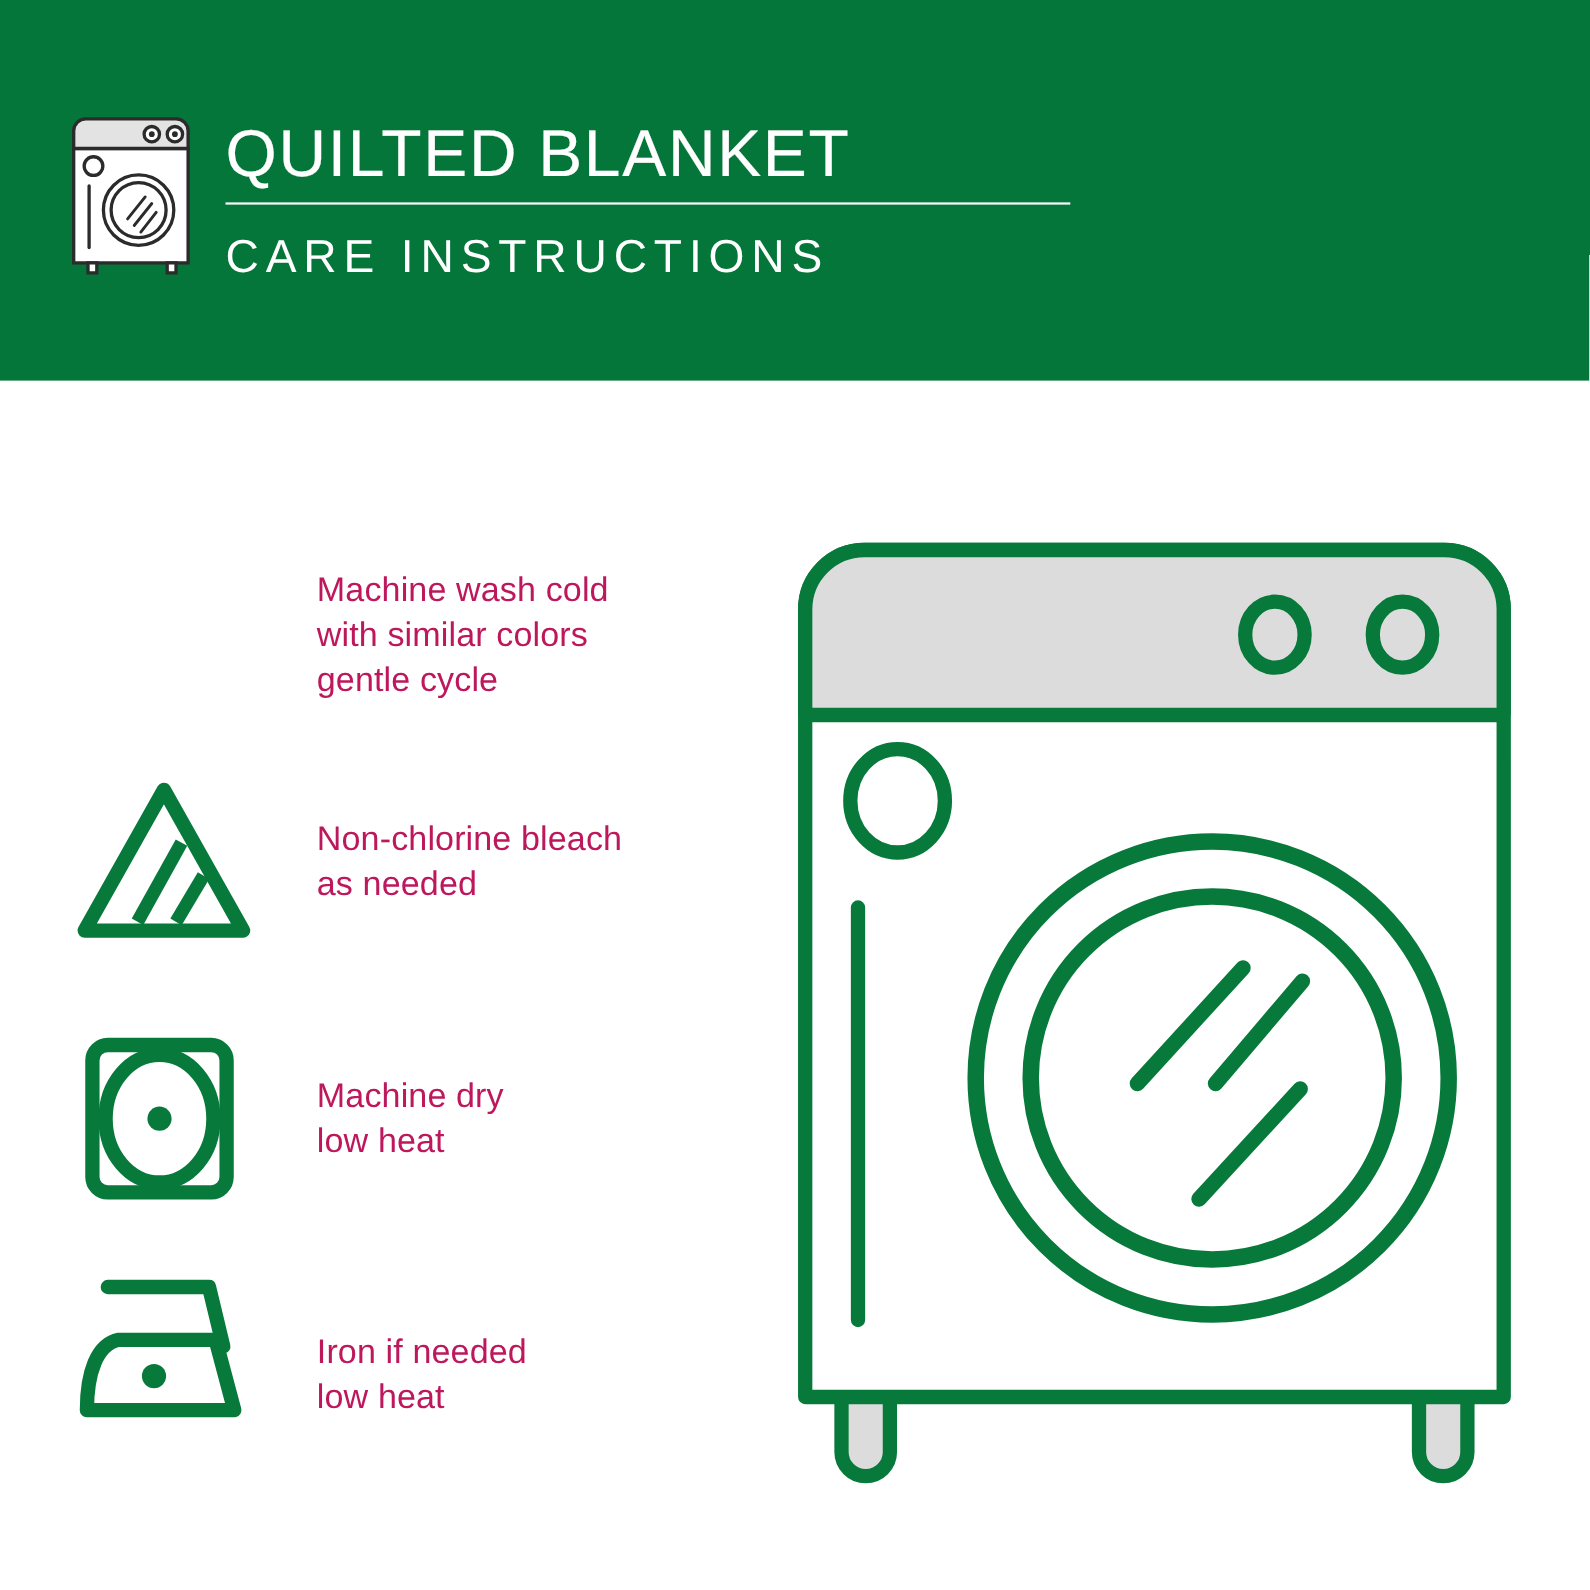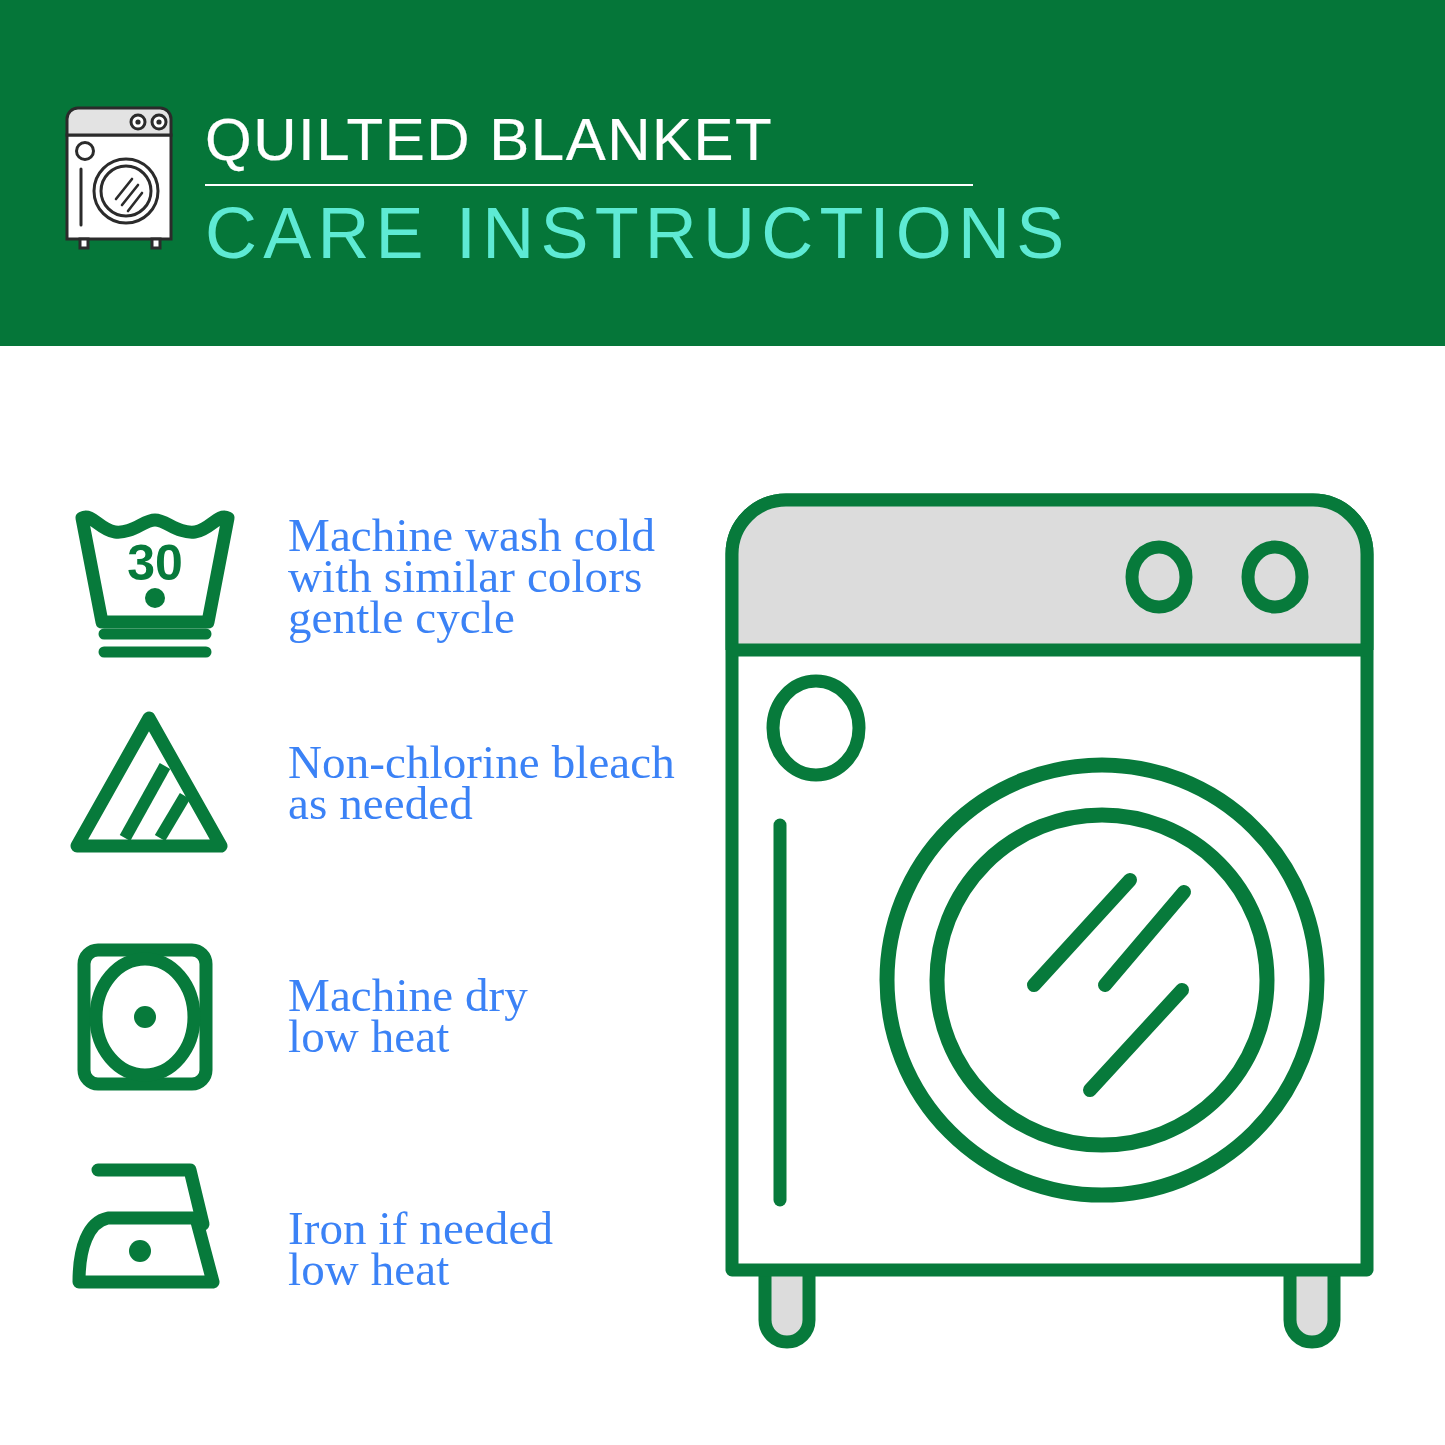--- a/index.html
+++ b/index.html
@@ -52,40 +52,40 @@
   }
   #title-divider {
     width: 768px;
     height: 2px;
     background: #ffffff;
     margin-top: 8px;
     margin-bottom: 10px;
   }
   #title-sub {
     font-family: "Liberation Sans", sans-serif;
-    font-size: 72px;
+    font-size: 42px;
     font-weight: 400;
-    color: #5eead4;
+    color: #ffffff;
     letter-spacing: 6.2px;
     line-height: 74px;
     white-space: nowrap;
   }
   .care-icon-slot {
     position: absolute;
     left: 70px;
     width: 170px;
     height: 160px;
   }
   .care-text {
     position: absolute;
     left: 288px;
-    font-family: Liberation Serif, serif;
-    font-size: 47px;
+    font-family: Liberation Sans, sans-serif;
+    font-size: 31px;
     font-weight: 400;
-    color: #3b82f6;
+    color: #be185d;
     line-height: 41px;
     letter-spacing: 0.1px;
     white-space: pre-line;
   }
 
   
   #row1-icon { top: 500px; }
   #row1-text { top: 515px; }
   #row2-icon { top: 706px; }
   #row2-text { top: 742px; }
@@ -138,38 +138,20 @@
     </div>
 
     <div id="header-text-block">
       <div id="title-main">QUILTED BLANKET</div>
       <div id="title-divider"></div>
       <div id="title-sub">CARE INSTRUCTIONS</div>
     </div>
 
   </div>
 
-  <div class="care-icon-slot" id="row1-icon">
-    <svg viewBox="0 0 170 160" width="170" height="160" aria-hidden="true">
-
-      <path d="M12 18
-               C 22 13, 30 30, 45 32
-               C 62 34, 74 20, 85 20
-               C 96 20, 108 34, 125 32
-               C 140 30, 148 13, 158 18
-               L 138 122 L 32 122 Z" fill="none" stroke="#077A3B" stroke-width="13" stroke-linejoin="round" stroke-linecap="round"></path>
-
-      <line x1="34" y1="134" x2="136" y2="134" stroke="#077A3B" stroke-width="11" stroke-linecap="round"></line>
-      <line x1="34" y1="152" x2="136" y2="152" stroke="#077A3B" stroke-width="11" stroke-linecap="round"></line>
-
-      <text x="85" y="80" text-anchor="middle" font-family="Liberation Sans, sans-serif" font-size="50" font-weight="bold" fill="#077A3B">30</text>
-
-      <circle cx="85" cy="98" r="10" fill="#077A3B"></circle>
-    </svg>
-  </div>
   <div class="care-text" id="row1-text">Machine wash cold
 with similar colors
 gentle cycle</div>
 
   <div class="care-icon-slot" id="row2-icon">
     <svg viewBox="0 0 170 160" width="170" height="160" aria-hidden="true">
 
       <path d="M79 12 L151 140 L7 140 Z" fill="none" stroke="#077A3B" stroke-width="13" stroke-linejoin="round"></path>
 
       <line x1="55" y1="132" x2="95" y2="60" stroke="#077A3B" stroke-width="12" stroke-linecap="butt"></line>

